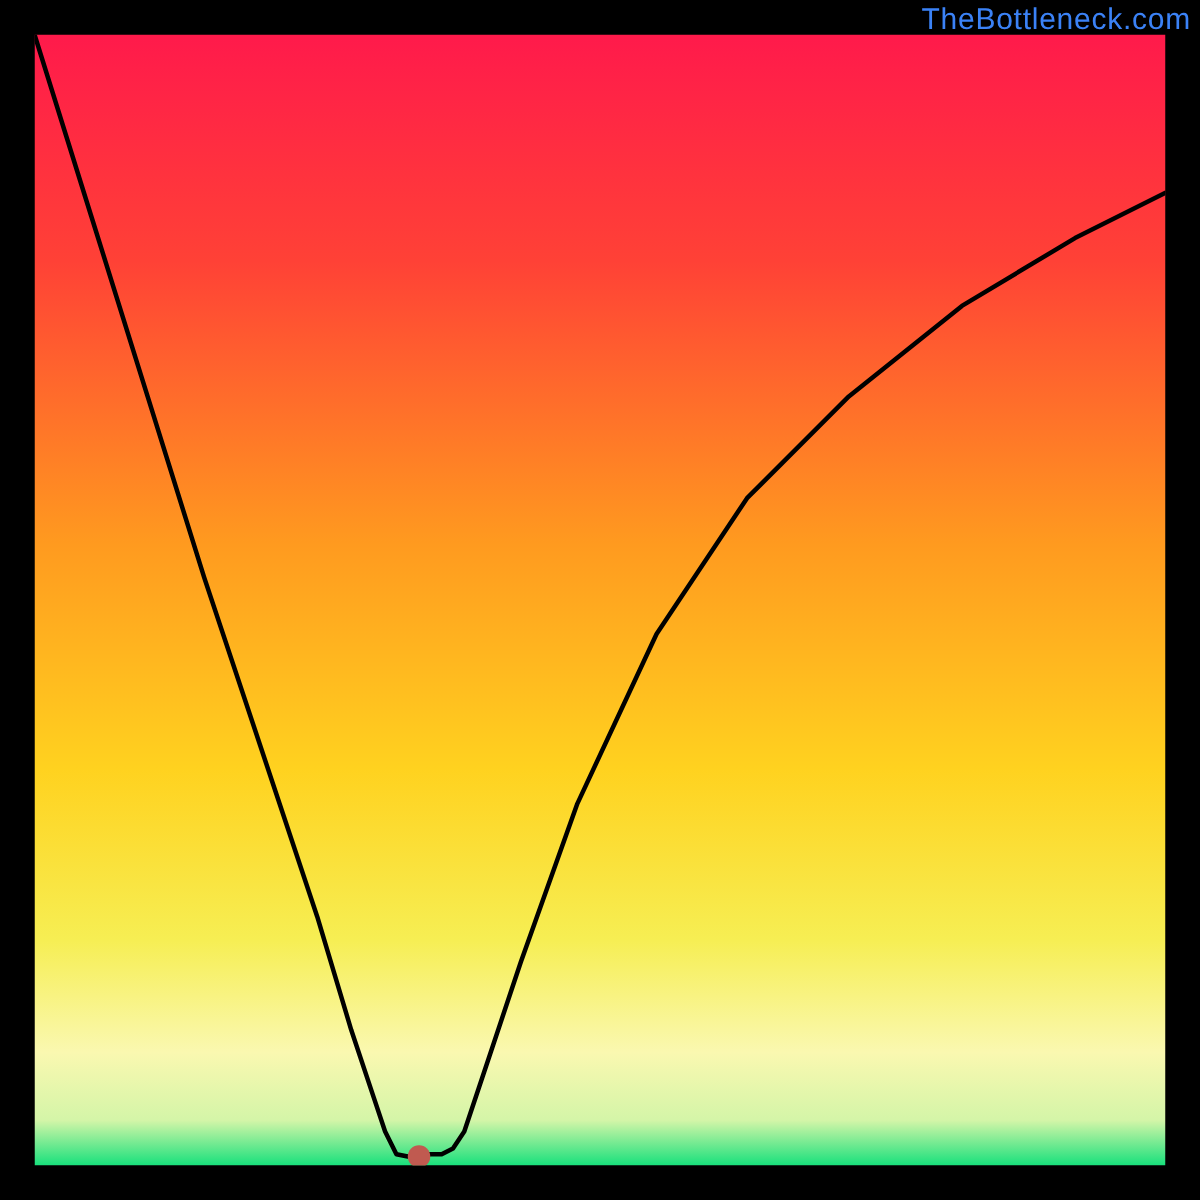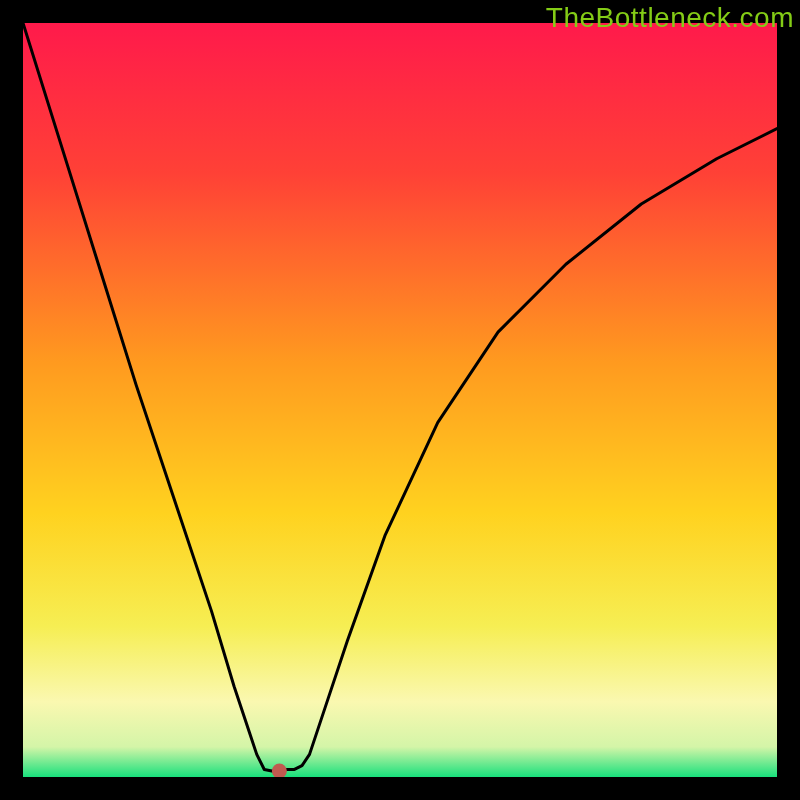--- a/index.html
+++ b/index.html
@@ -19,22 +19,22 @@
     height: 754px;
     background: #000;
   }
   .plot-svg {
     display: block;
   }
   .watermark {
     position: absolute;
     top: 2px;
     right: 6px;
-    color: #84cc16;
-    font-size: 28px;
+    color: #3b82f6;
+    font-size: 20px;
     font-weight: 400;
     letter-spacing: 0.5px;
     user-select: none;
   }
 </style>
 </head>
 <body>
 
 <div class="frame">
   <svg class="plot-svg" width="754" height="754" viewBox="0 0 754 754">

